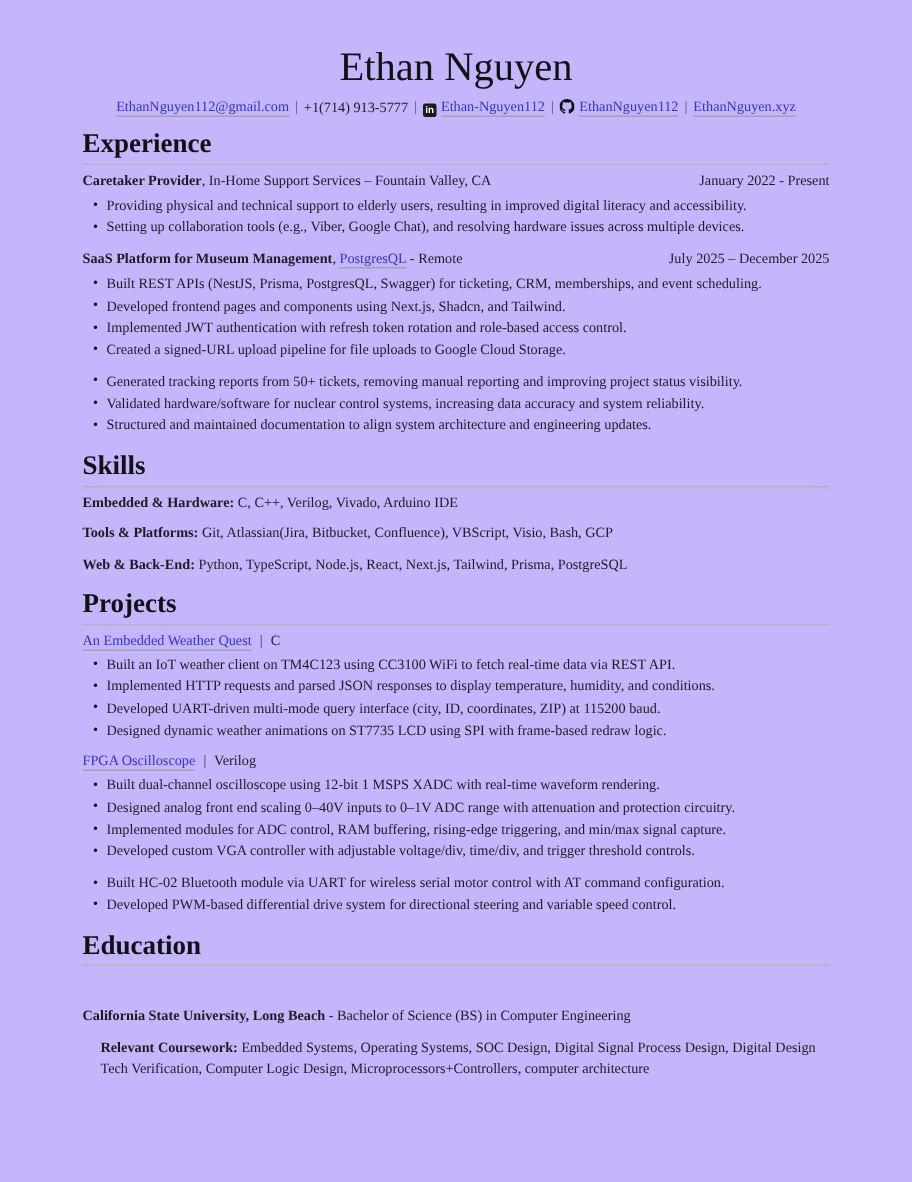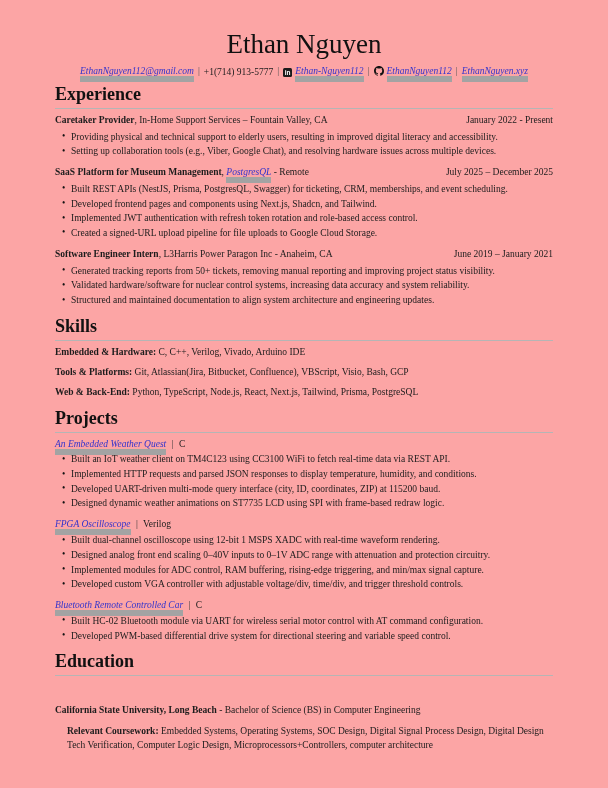--- a/index.html
+++ b/index.html
@@ -1,31 +1,31 @@
 <!DOCTYPE html>
 <html><head>
 <meta charset="utf-8">
 <style>
   html,body { margin:0; padding:0; background:#ffffff; }
   .page {
     width:608px; height:788px; box-sizing:border-box;
     padding:30px 55px 16px 55px; overflow:hidden;
-    background:#fca5a5; color:#1c1c1c;
+    background:#c4b5fd; color:#1c1c1c;
     font-family:"Liberation Serif","DejaVu Serif",serif;
     font-size:9.5px; line-height:1.25;
   }
   h1.name {
     margin:0 0 6px 0; text-align:center;
     font-size:27px; font-weight:400; line-height:1.1; color:#111;
   }
   .contact { text-align:center; font-size:9.5px; margin-bottom:6px; white-space:nowrap; }
   .contact .sep { color:#555; margin:0 4px; }
   a.link {
-    color:#3333cc; font-style:italic; text-decoration:none;
-    border-bottom:6px solid #a3a3a3; cursor:pointer;
+    color:#3333cc; text-decoration:none;
+    border-bottom:1px solid #a3a3a3; cursor:pointer;
   }
   .li-icon {
     display:inline-block; width:9px; height:9px; background:#1b1b1b; color:#fff;
     font-family:"Liberation Sans","DejaVu Sans",sans-serif; font-style:normal;
     font-size:6.5px; font-weight:bold; line-height:9px; text-align:center;
     border-radius:1.5px; vertical-align:-1px; margin-right:3px;
   }
   .gh-icon { display:inline-block; width:10px; height:10px; vertical-align:-1.5px; margin-right:3px; }
   .gh-icon svg { width:10px; height:10px; fill:#111; display:block; }
   h2.section {
@@ -77,24 +77,20 @@
     </div>
     <ul class="bullets">
       <li>Built REST APIs (NestJS, Prisma, PostgresQL, Swagger) for ticketing, CRM, memberships, and event scheduling.</li>
       <li>Developed frontend pages and components using Next.js, Shadcn, and Tailwind.</li>
       <li>Implemented JWT authentication with refresh token rotation and role-based access control.</li>
       <li>Created a signed-URL upload pipeline for file uploads to Google Cloud Storage.</li>
     </ul>
   </div>
 
   <div class="job">
-    <div class="entry-header">
-      <span class="entry-left"><span class="bold">Software Engineer Intern</span><span>, L3Harris Power Paragon Inc - Anaheim, CA</span></span>
-      <span class="dates">June 2019 – January 2021</span>
-    </div>
     <ul class="bullets">
       <li>Generated tracking reports from 50+ tickets, removing manual reporting and improving project status visibility.</li>
       <li>Validated hardware/software for nuclear control systems, increasing data accuracy and system reliability.</li>
       <li>Structured and maintained documentation to align system architecture and engineering updates.</li>
     </ul>
   </div>
 
   <h2 class="section">Skills</h2>
 
   <div class="skill-row">
@@ -134,25 +130,20 @@
     </div>
     <ul class="bullets">
       <li>Built dual-channel oscilloscope using 12-bit 1 MSPS XADC with real-time waveform rendering.</li>
       <li>Designed analog front end scaling 0–40V inputs to 0–1V ADC range with attenuation and protection circuitry.</li>
       <li>Implemented modules for ADC control, RAM buffering, rising-edge triggering, and min/max signal capture.</li>
       <li>Developed custom VGA controller with adjustable voltage/div, time/div, and trigger threshold controls.</li>
     </ul>
   </div>
 
   <div class="project">
-    <div class="project-title">
-      <a class="link">Bluetooth Remote Controlled Car</a>
-      <span class="divider">|</span>
-      <span>C</span>
-    </div>
     <ul class="bullets">
       <li>Built HC-02 Bluetooth module via UART for wireless serial motor control with AT command configuration.</li>
       <li>Developed PWM-based differential drive system for directional steering and variable speed control.</li>
     </ul>
   </div>
 
   <h2 class="section">Education</h2>
 
   <div class="edu-school">
     <span class="bold">California State University, Long Beach</span>

